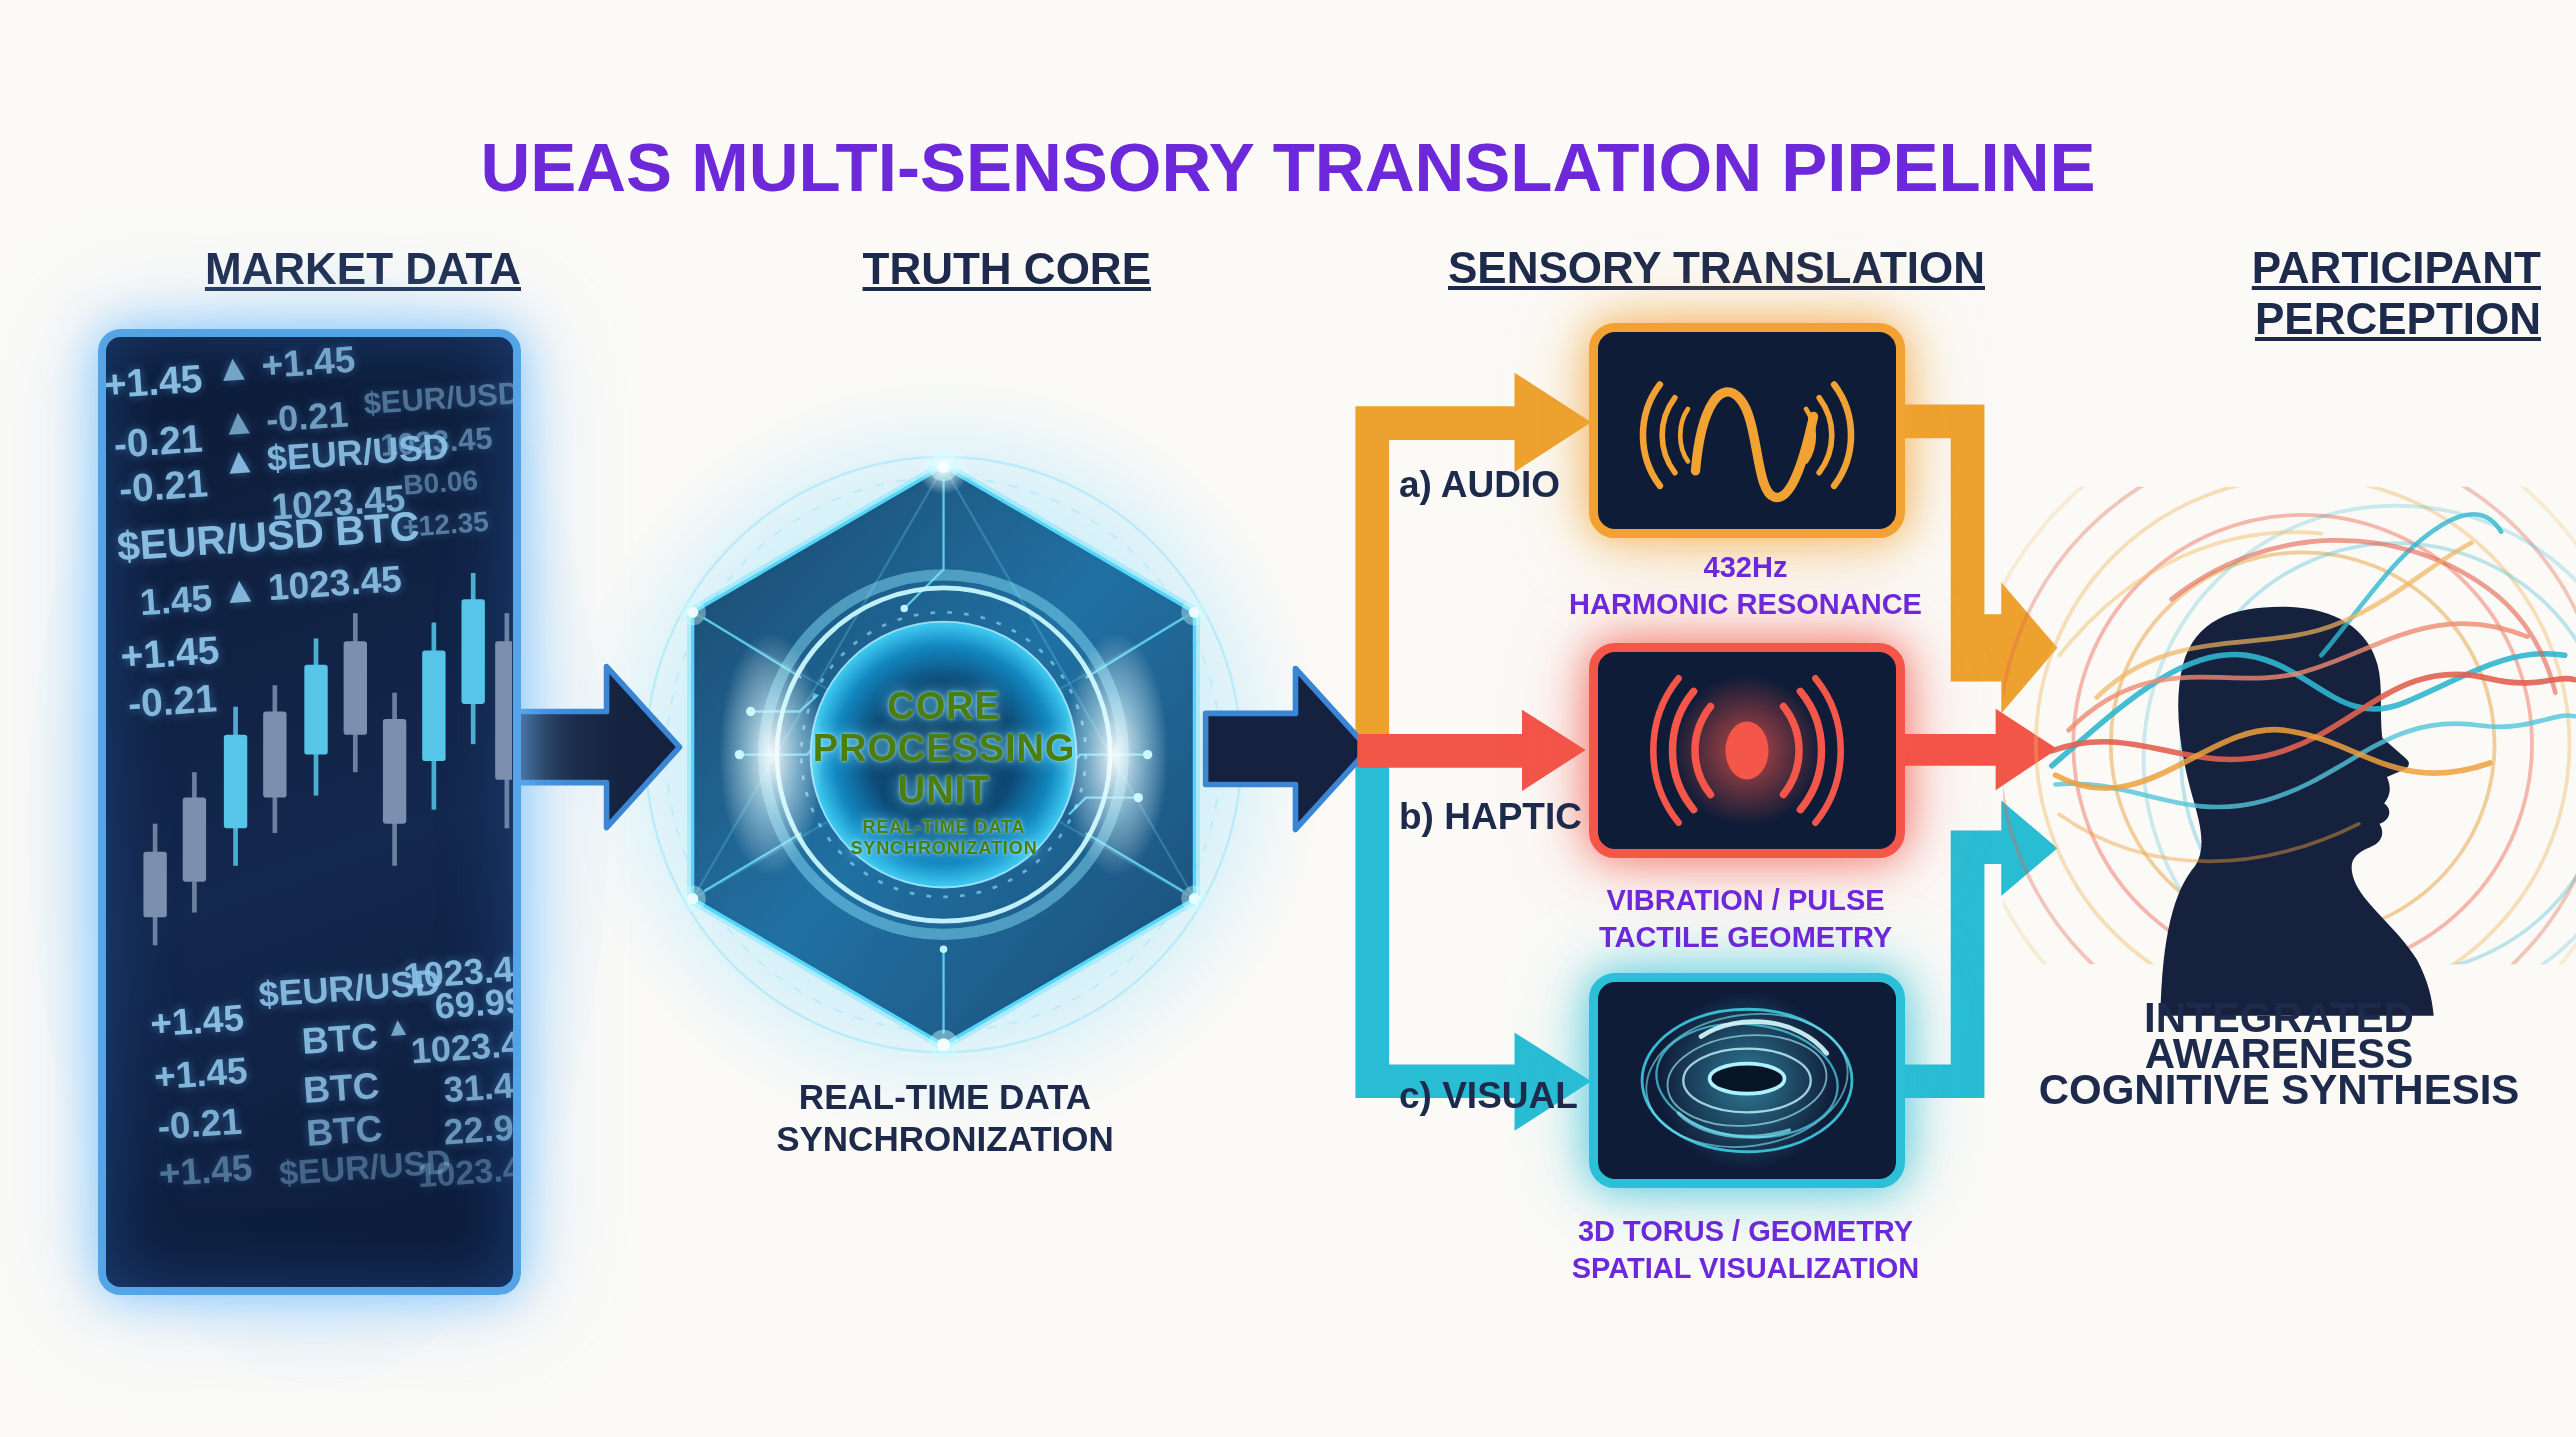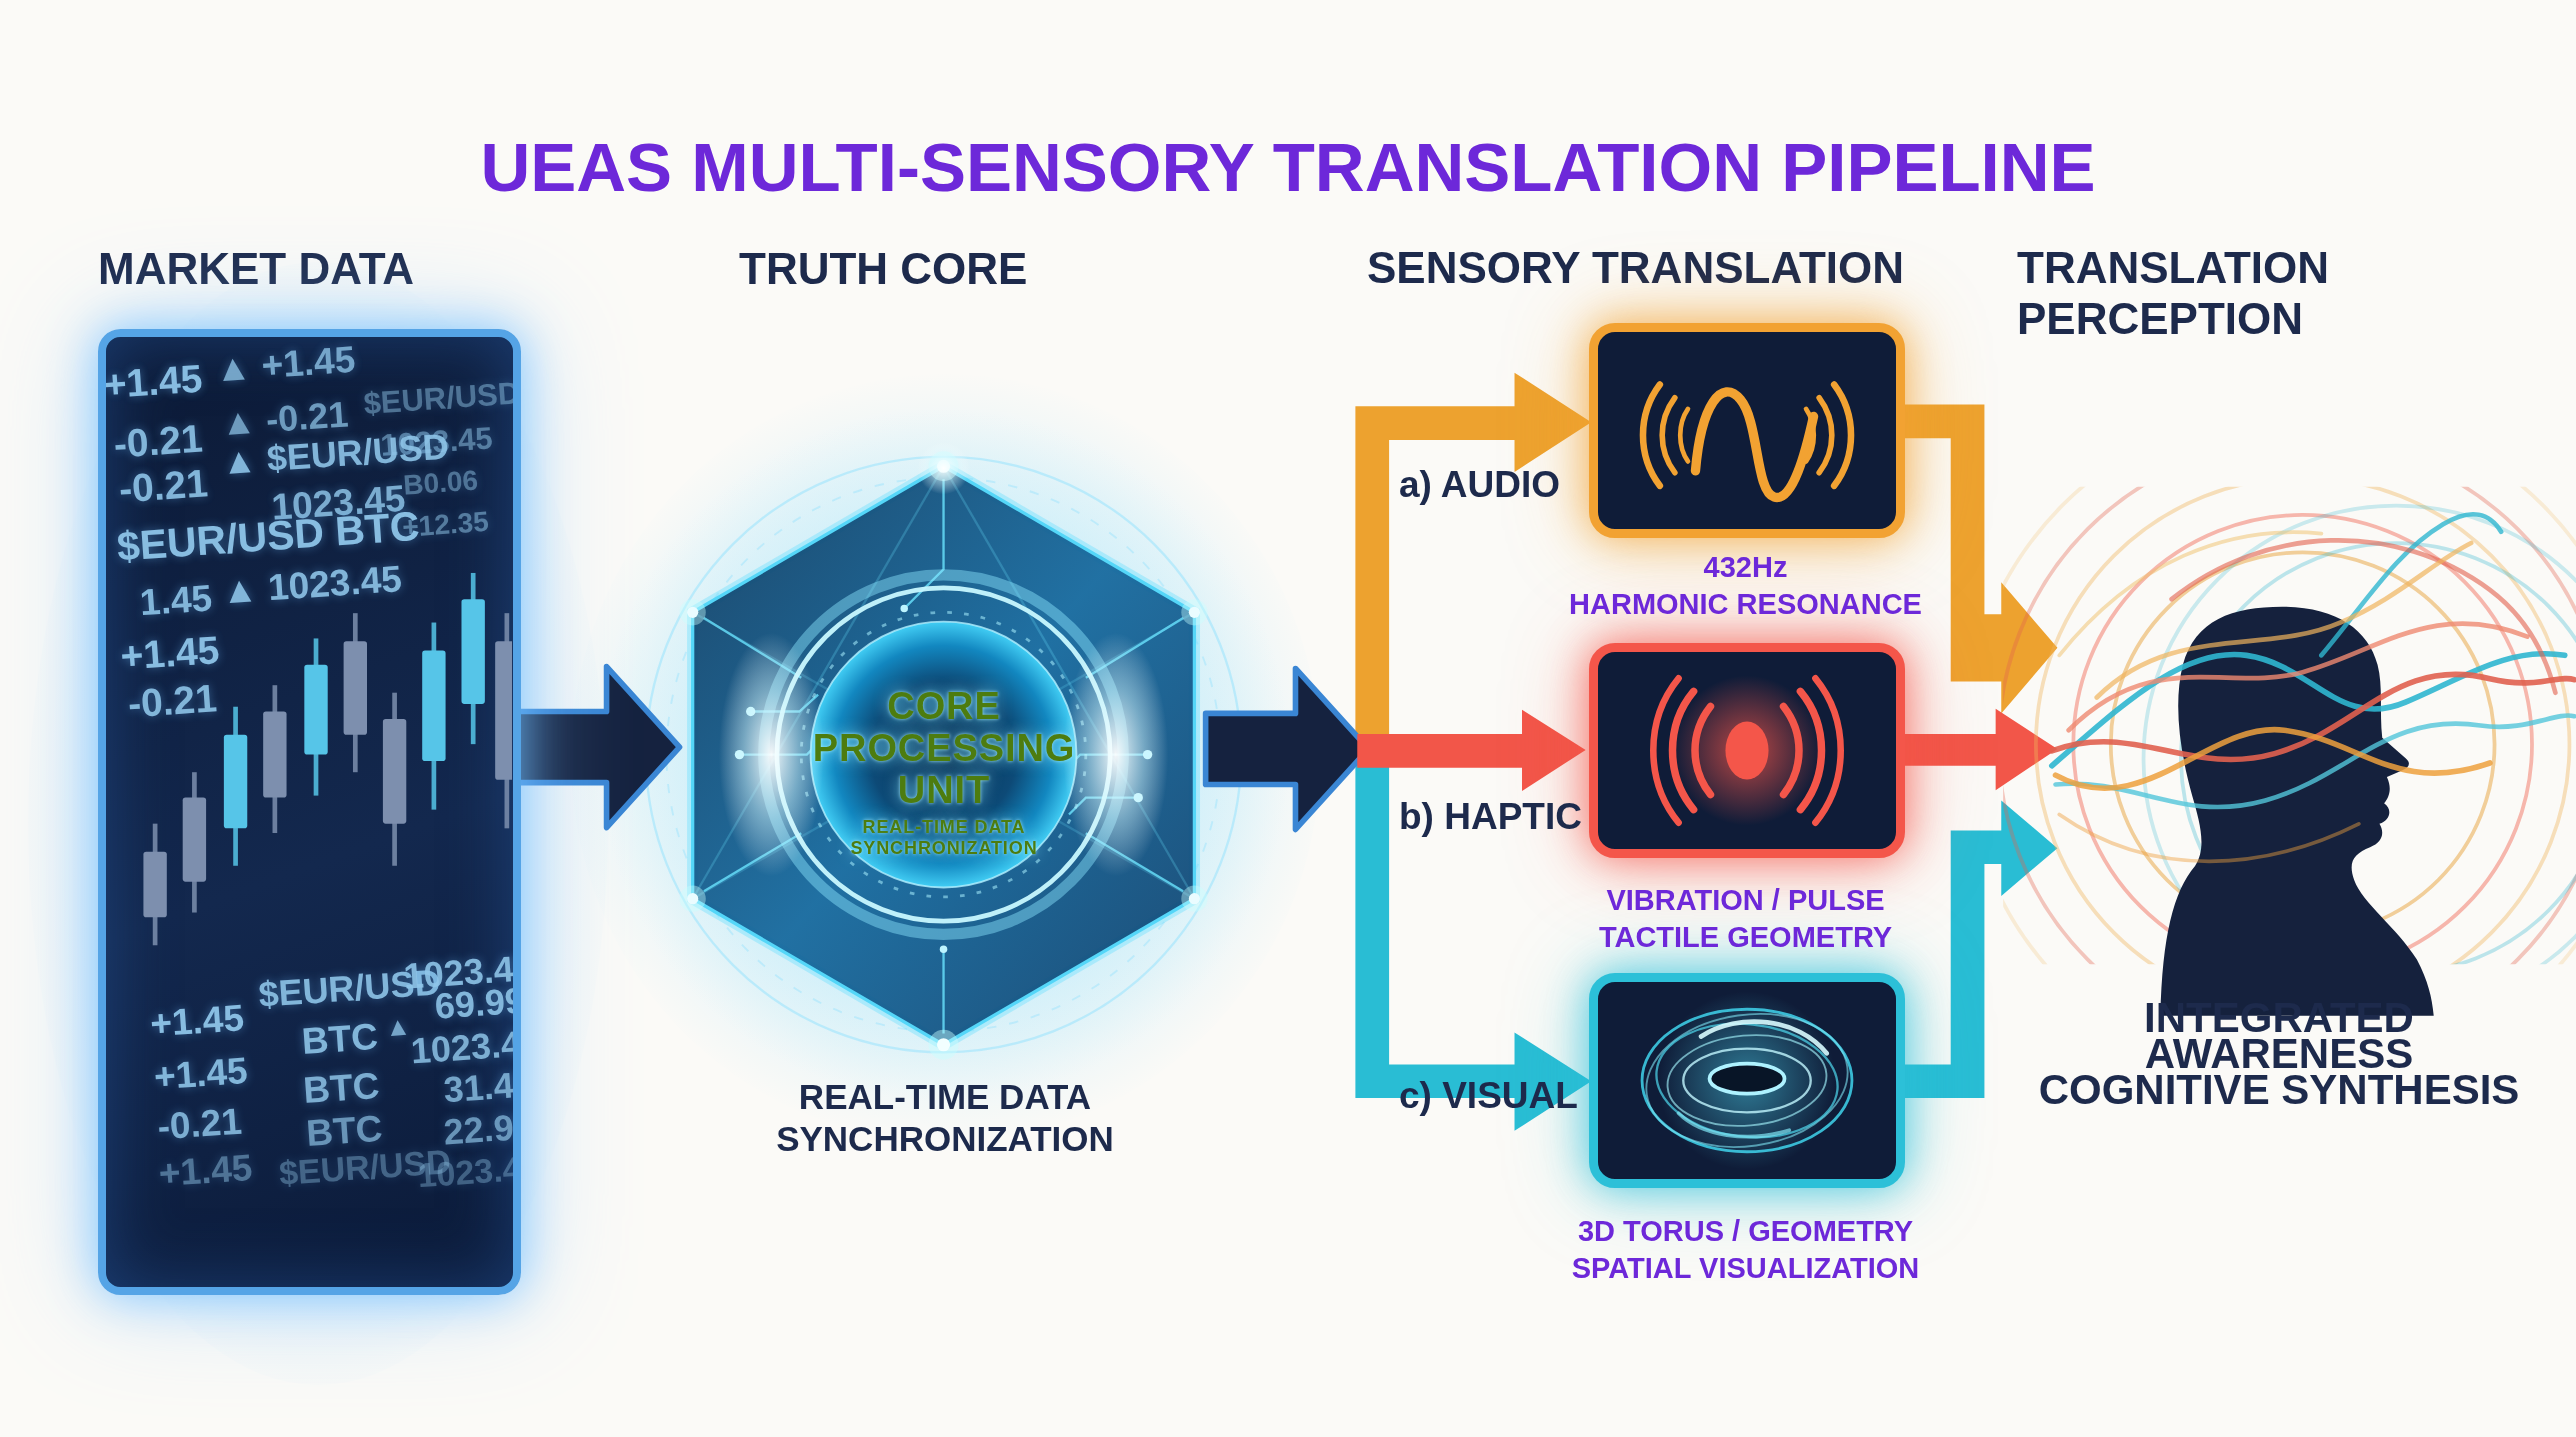--- a/index.html
+++ b/index.html
@@ -9,21 +9,21 @@
     font-family:"Liberation Sans", sans-serif;
     color:#1d2a4c;
   }
   .bg-blush{position:absolute;border-radius:50%;pointer-events:none;}
   .blush-core{left:571px;top:374px;width:749px;height:768px;
     background:radial-gradient(circle,rgba(120,215,255,.38) 0%,rgba(140,220,255,.16) 55%,rgba(255,255,255,0) 72%);}
   .blush-panel{left:28px;top:262px;width:580px;height:1123px;
     background:radial-gradient(ellipse,rgba(130,200,255,.30) 0%,rgba(150,210,255,.10) 60%,rgba(255,255,255,0) 75%);}
   .page-title{position:absolute;left:0;right:0;top:82px;text-align:center;
     font-size:69px;font-weight:bold;letter-spacing:0px;color:#6d28d9;}
-  .col-header{position:absolute;text-align:left;font-size:44px;font-weight:bold;color:#1d2a4c;line-height:51px;}
+  .col-header{position:absolute;text-align:right;font-size:44px;font-weight:bold;color:#1d2a4c;line-height:51px;text-decoration:underline;}
   #hdr-market{left:98px;width:423px;top:243px;}
   #hdr-truth{left:739px;width:412px;top:243px;}
   #hdr-sensory{left:1367px;width:618px;top:242px;}
   #hdr-participant{left:2017px;width:524px;top:242px;}
 
   
   .market-panel{position:absolute;left:98px;top:329px;width:423px;height:966px;
     box-sizing:border-box;border:8.4px solid #55a4e6;border-radius:22.5px;
     background:linear-gradient(160deg,#0c1a36 0%,#13284e 55%,#0b1a38 100%);
     box-shadow:0 0 47px rgba(110,190,255,.8),0 0 112px rgba(140,200,255,.45),inset 0 0 66px rgba(40,90,160,.55);
@@ -203,21 +203,21 @@
     <path d="M2200,700 C2280,600 2380,560 2480,570" stroke="#f0c06a" stroke-width="4" opacity=".5"></path>
   </g>
 </svg>
 
 <h1 class="page-title">UEAS MULTI-SENSORY TRANSLATION PIPELINE</h1>
 
 <div class="col-header" id="hdr-market">MARKET DATA</div>
 <div class="col-header" id="hdr-truth">TRUTH CORE</div>
 <div class="col-header" id="hdr-sensory">SENSORY TRANSLATION</div>
 <div class="col-header" id="hdr-participant">
-  <span>TRANSLATION</span><br>
+  <span>PARTICIPANT</span><br>
   <span>PERCEPTION</span>
 </div>
 
 <div class="market-panel">
   <div class="ticker">
       <span class="tk" style="left: 28px; top: 13px; font-size: 39px; opacity: 0.95;">+1.45</span>
       <span class="tk" style="left: 140px; top: 5.6px; font-size: 37px; opacity: 0.8;">▲ +1.45</span>
       <span class="tk" style="left: 286px; top: 54px; font-size: 31px; opacity: 0.5;">$EUR/USD</span>
       <span class="tk" style="left: 34px; top: 73px; font-size: 39px; opacity: 0.9;">-0.21</span>
       <span class="tk" style="left: 142px; top: 60px; font-size: 36px; opacity: 0.75;">▲ -0.21</span>

